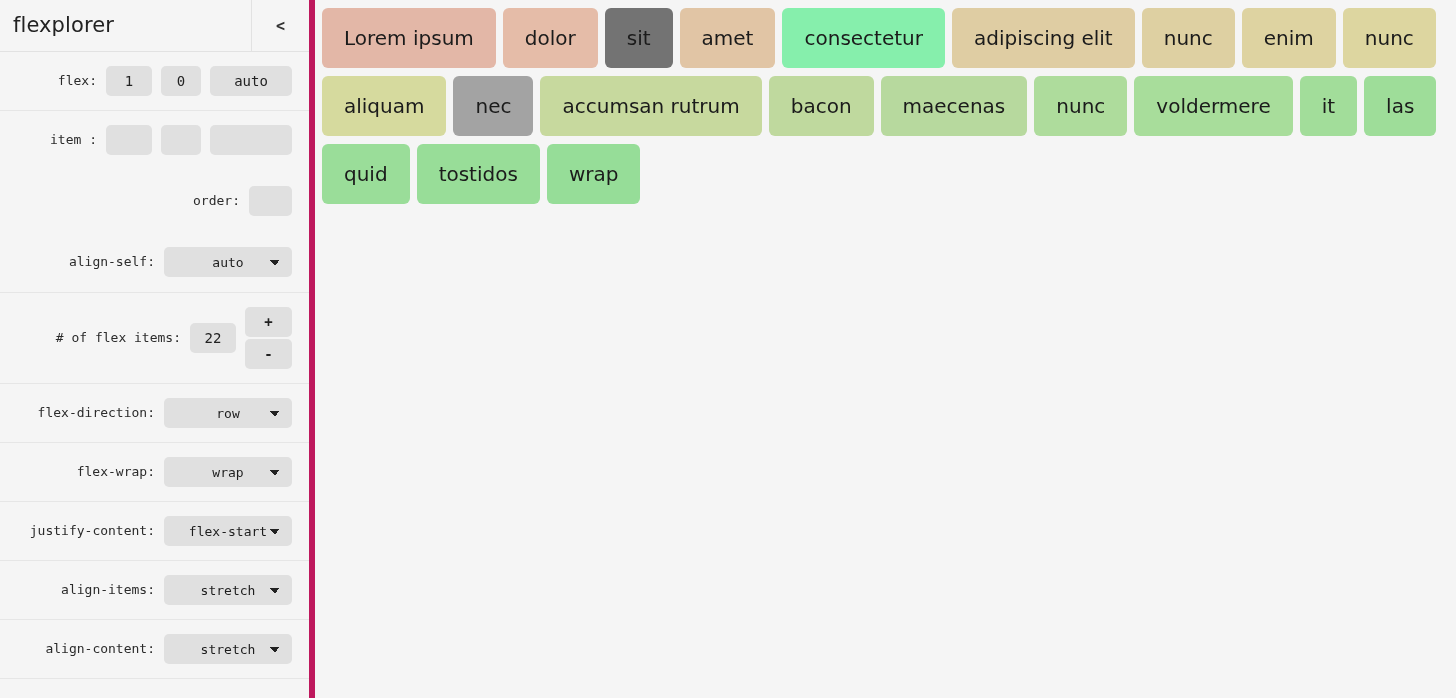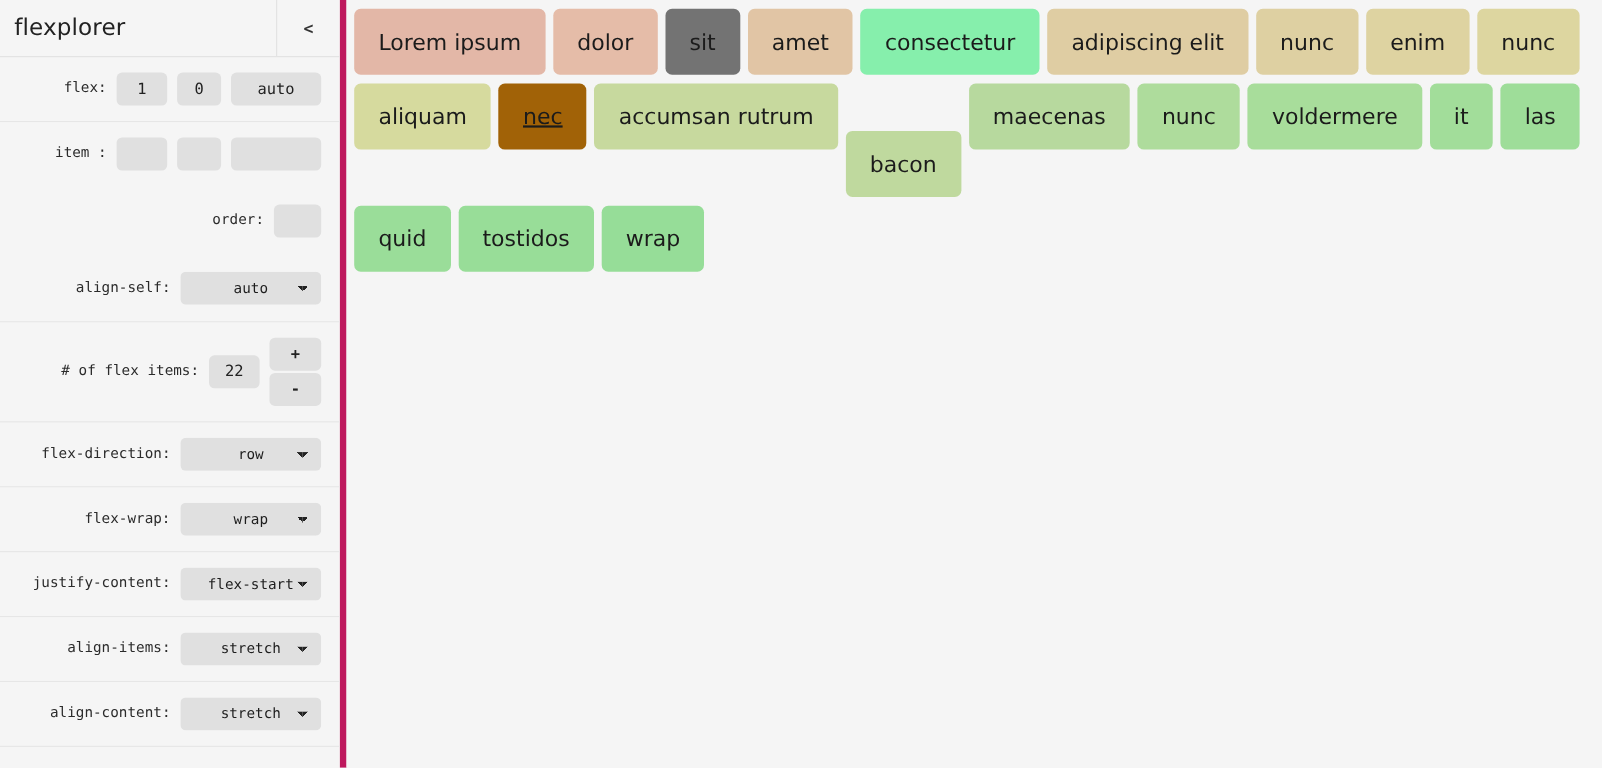--- a/index.html
+++ b/index.html
@@ -269,27 +269,27 @@
         </div>
         <div class="fitem" style="background: rgb(222, 211, 161);">
           <span>enim</span>
         </div>
         <div class="fitem" style="background: rgb(221, 214, 160);">
           <span>nunc</span>
         </div>
         <div class="fitem" style="background: rgb(214, 218, 158);">
           <span>aliquam</span>
         </div>
-        <div class="fitem" style="background: #a16207; text-decoration: underline;">
+        <div class="fitem" style="background: #a3a3a3;">
           <span>nec</span>
         </div>
         <div class="fitem" style="background: rgb(199, 217, 158);">
           <span>accumsan rutrum</span>
         </div>
-        <div class="fitem" style="background: rgb(191, 217, 158); margin-top: 43px;">
+        <div class="fitem" style="background: rgb(191, 217, 158);">
           <span>bacon</span>
         </div>
         <div class="fitem" style="background: rgb(183, 217, 158);">
           <span>maecenas</span>
         </div>
         <div class="fitem" style="background: rgb(174, 220, 156);">
           <span>nunc</span>
         </div>
         <div class="fitem" style="background: rgb(168, 221, 155);">
           <span>voldermere</span>

